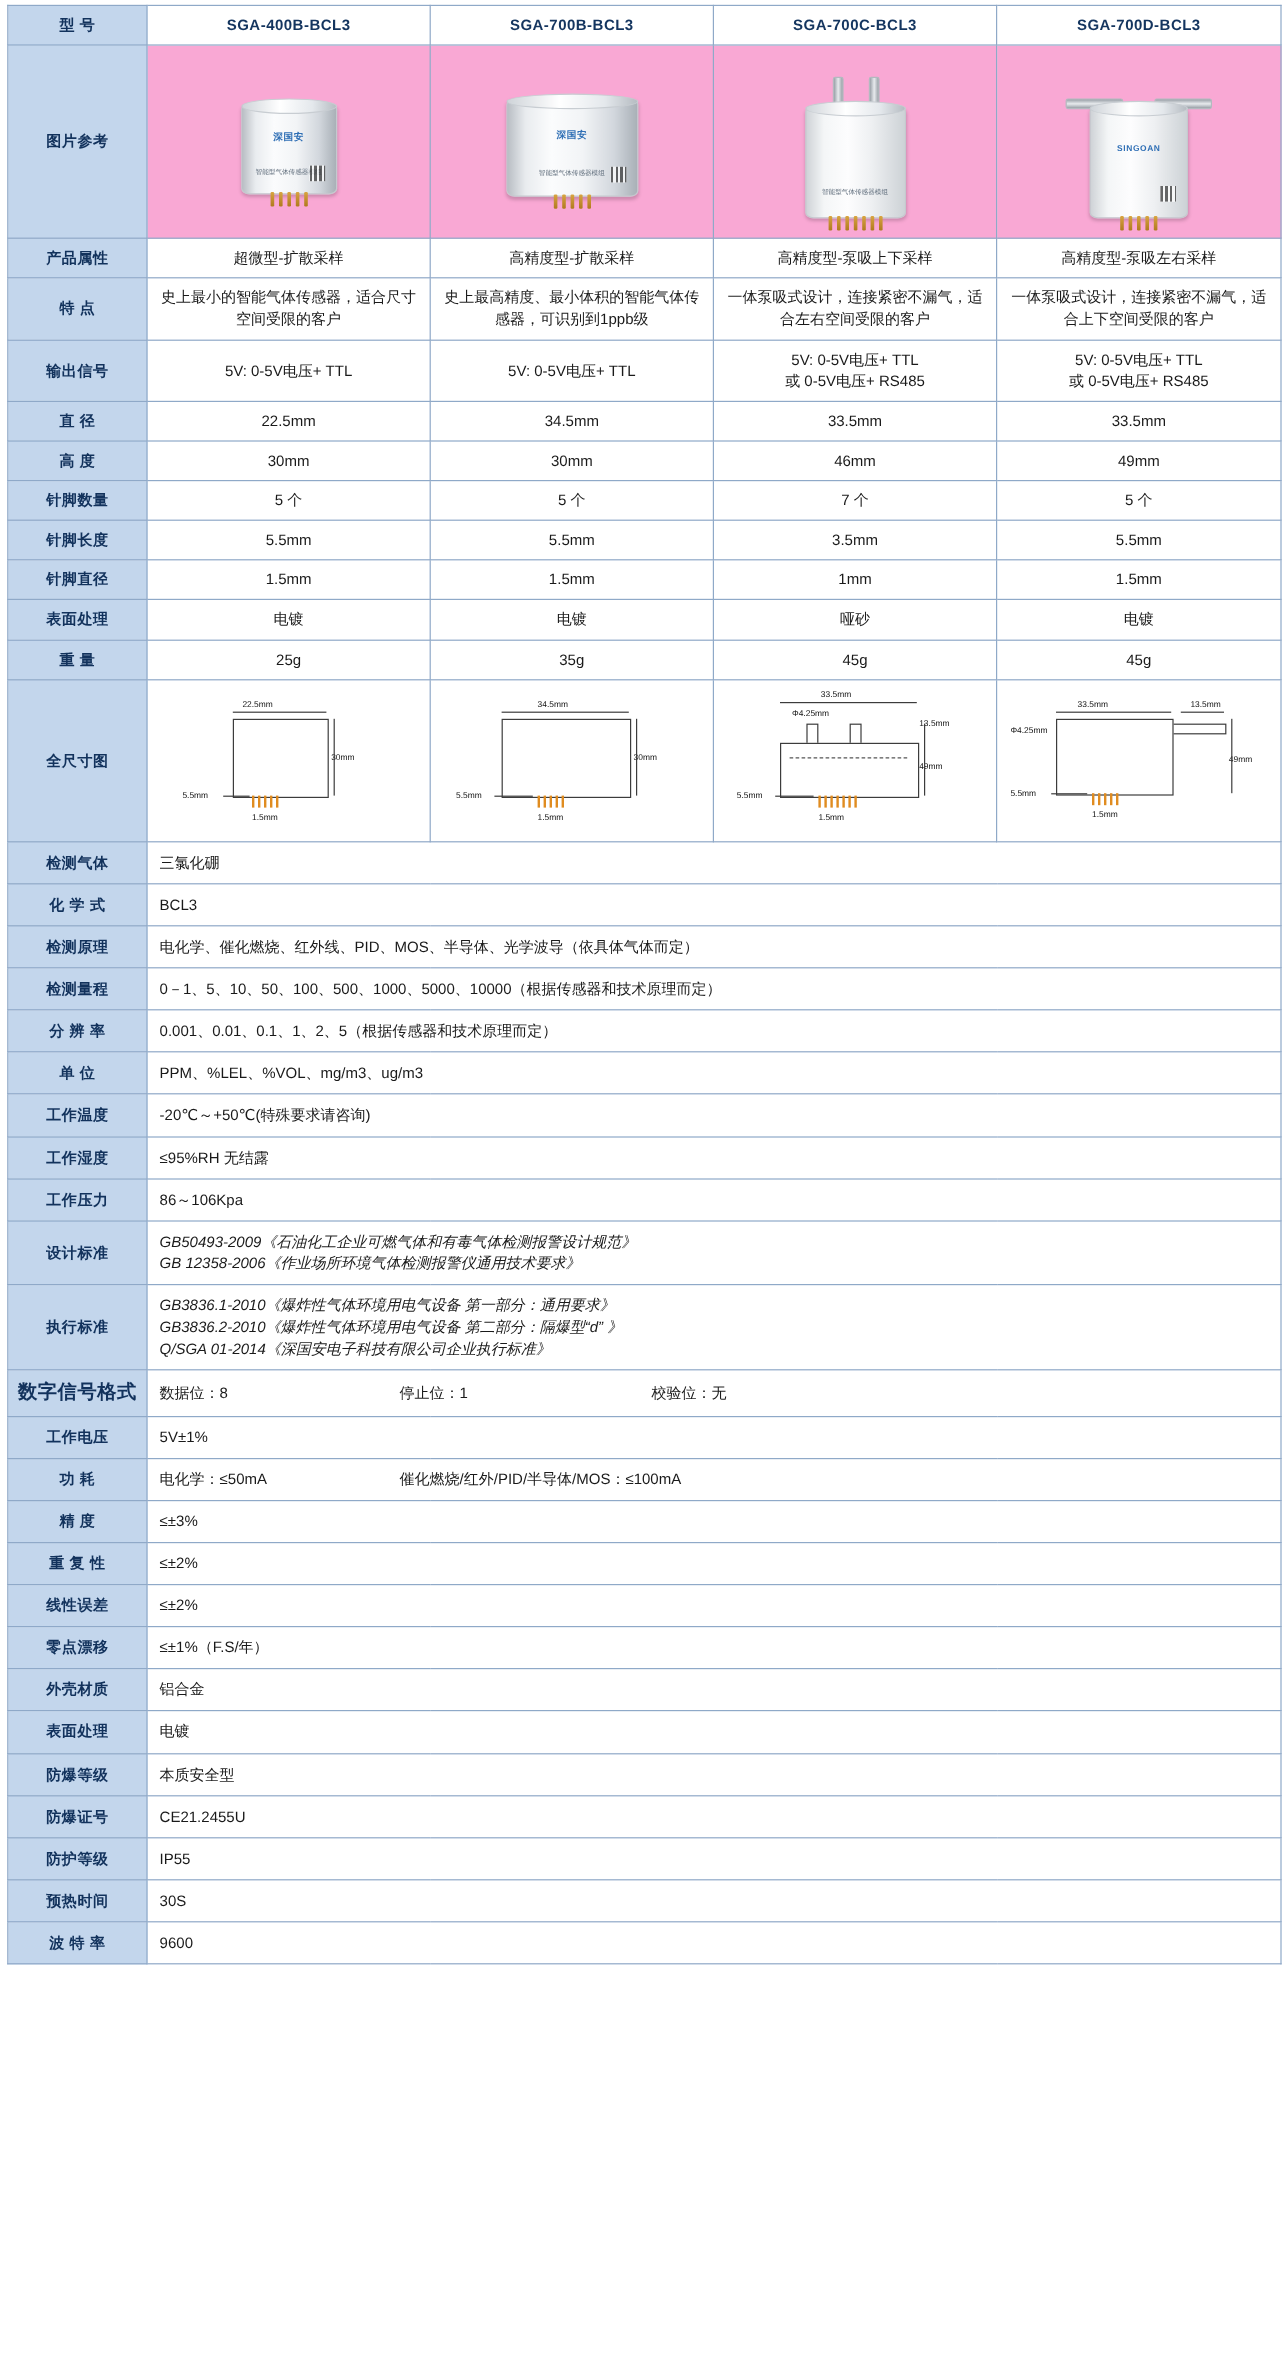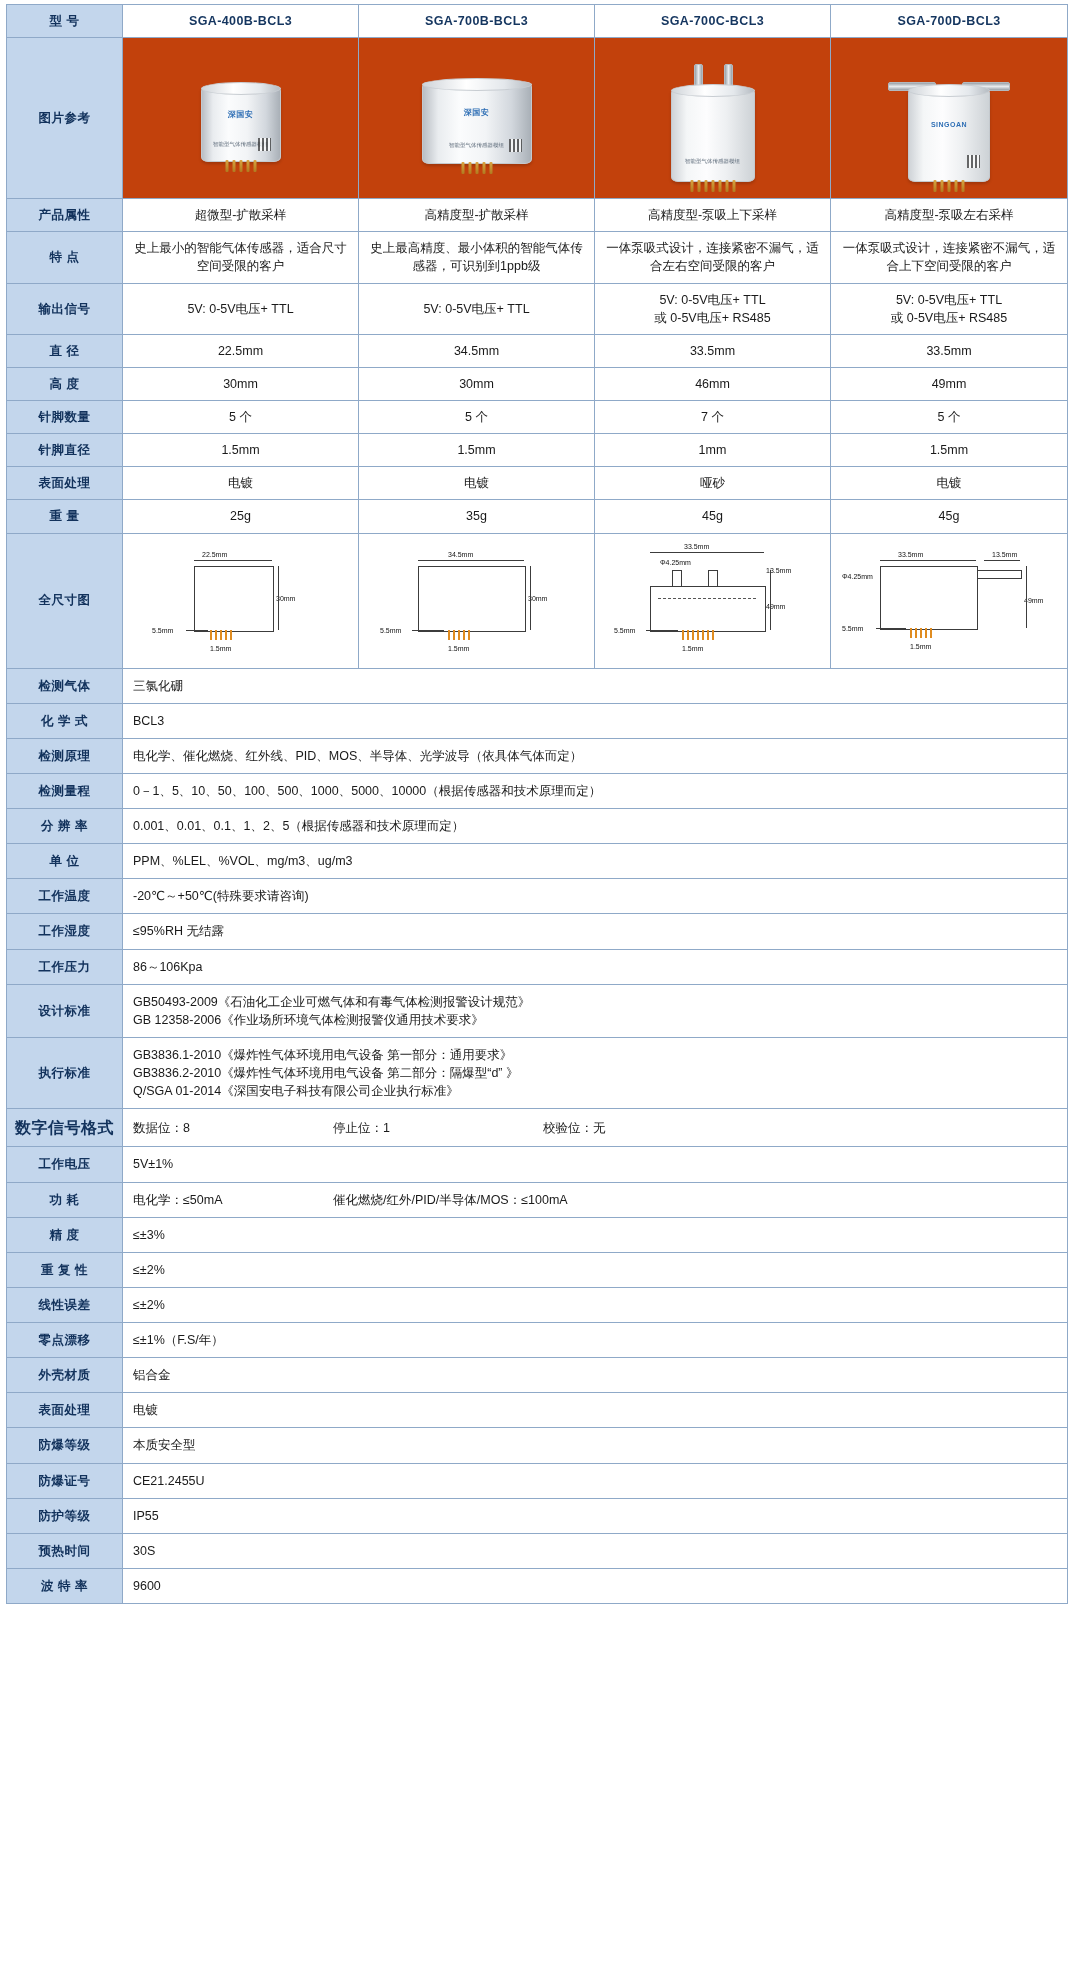--- a/index.html
+++ b/index.html
@@ -58,21 +58,21 @@
   .multiline {
     text-align: center;
     line-height: 1.6;
   }
   .bold {
     font-weight: normal;
   }
   
   .imgcell {
     height: 152px;
-    background: #c2410c;
+    background: #f9a8d4;
     text-align: center;
     padding: 4px;
   }
   .prod {
     position: relative;
     width: 130px;
     height: 140px;
     margin: 0 auto;
   }
   
@@ -207,21 +207,21 @@
   .digi {
     display: flex;
     gap: 0;
   }
   .digi span {
     display: inline-block;
   }
   .digi .c1 { width: 200px; }
   .digi .c2 { width: 210px; }
   .pwr .c1 { width: 200px; }
-  .sub2 { line-height: 1.75; }
+  .sub2 { line-height: 1.75; font-style: italic; }
 </style>
 </head>
 <body>
 
 <div class="sheet">
 <table class="spec">
   <colgroup>
     <col style="width:116px">
     <col style="width:236px">
     <col style="width:236px">
@@ -368,20 +368,27 @@
   </tr>
 
   <tr>
     <td class="lbl">针脚数量</td>
     <td class="val">5 个</td>
     <td class="val">5 个</td>
     <td class="val">7 个</td>
     <td class="val">5 个</td>
   </tr>
 
+  <tr>
+    <td class="lbl">针脚长度</td>
+    <td class="val">5.5mm</td>
+    <td class="val">5.5mm</td>
+    <td class="val">3.5mm</td>
+    <td class="val">5.5mm</td>
+  </tr>
 
   <tr>
     <td class="lbl">针脚直径</td>
     <td class="val">1.5mm</td>
     <td class="val">1.5mm</td>
     <td class="val">1mm</td>
     <td class="val">1.5mm</td>
   </tr>
 
   <tr>

